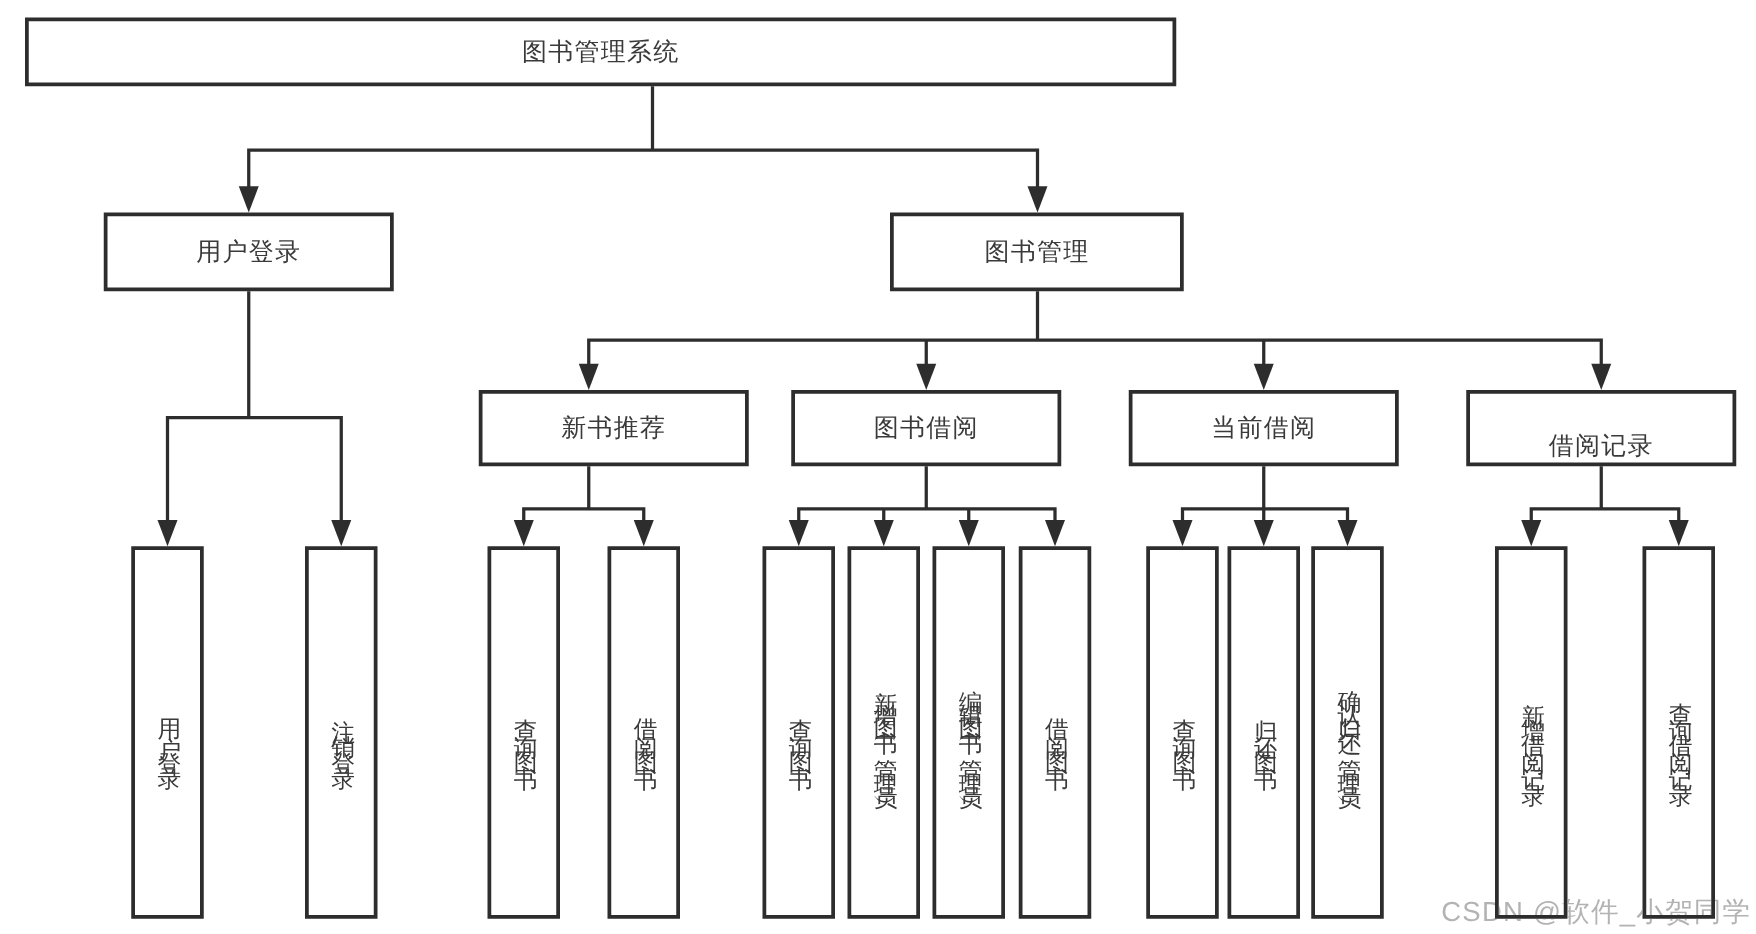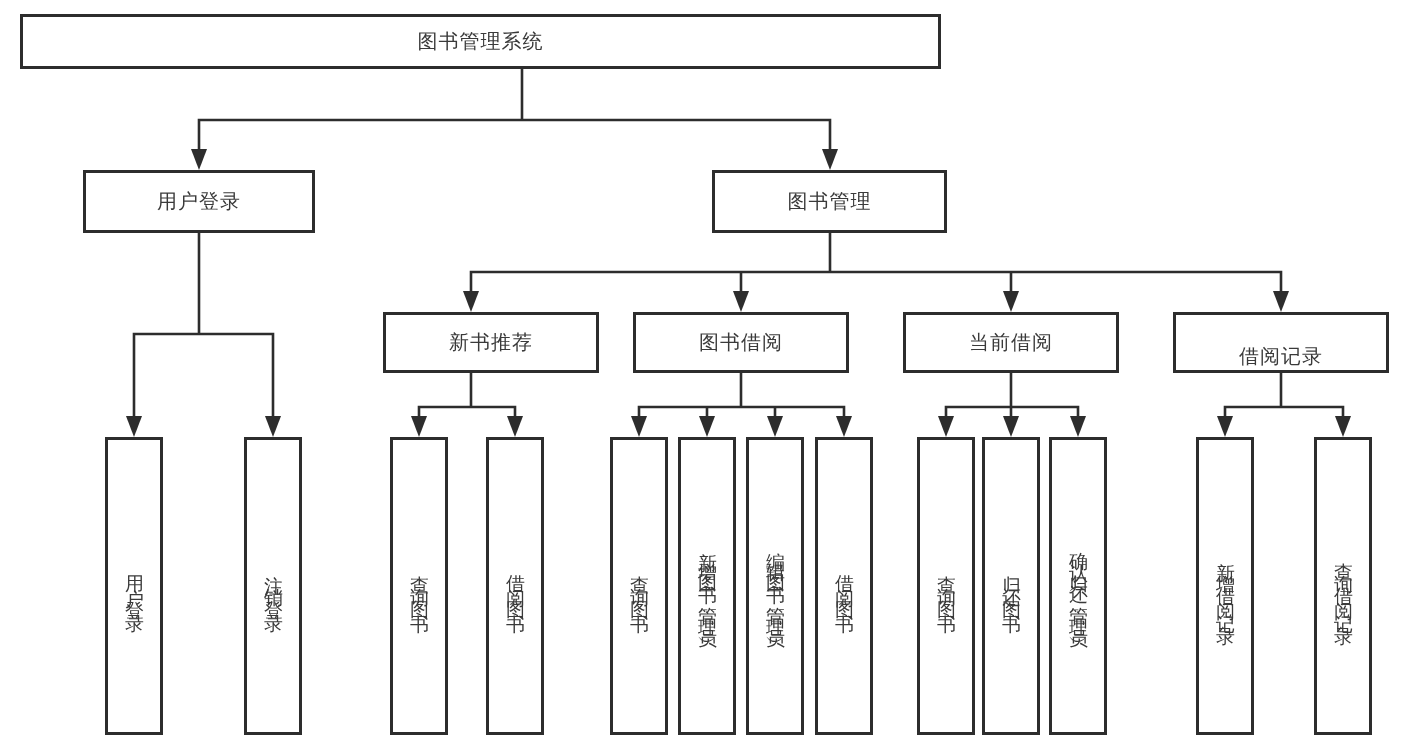--- a/index.html
+++ b/index.html
@@ -162,13 +162,14 @@
     <span>确认归还（管理员）</span>
   </div>
 
   <div class="node v-node leaf" id="lf-11">
     <span>新增借阅记录</span>
   </div>
   <div class="node v-node leaf" id="lf-12">
     <span>查询借阅记录</span>
   </div>
 
+  <div class="watermark">CSDN @软件_小贺同学</div>
 </div>
 
 </body></html>

